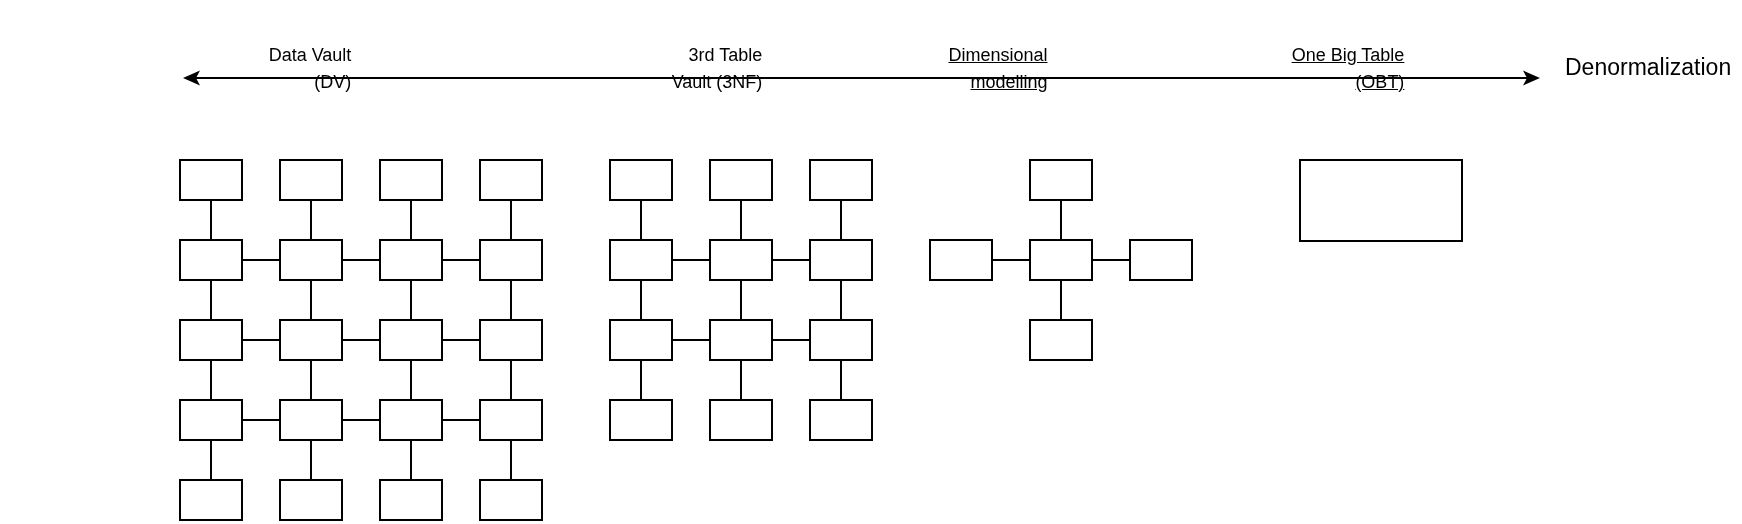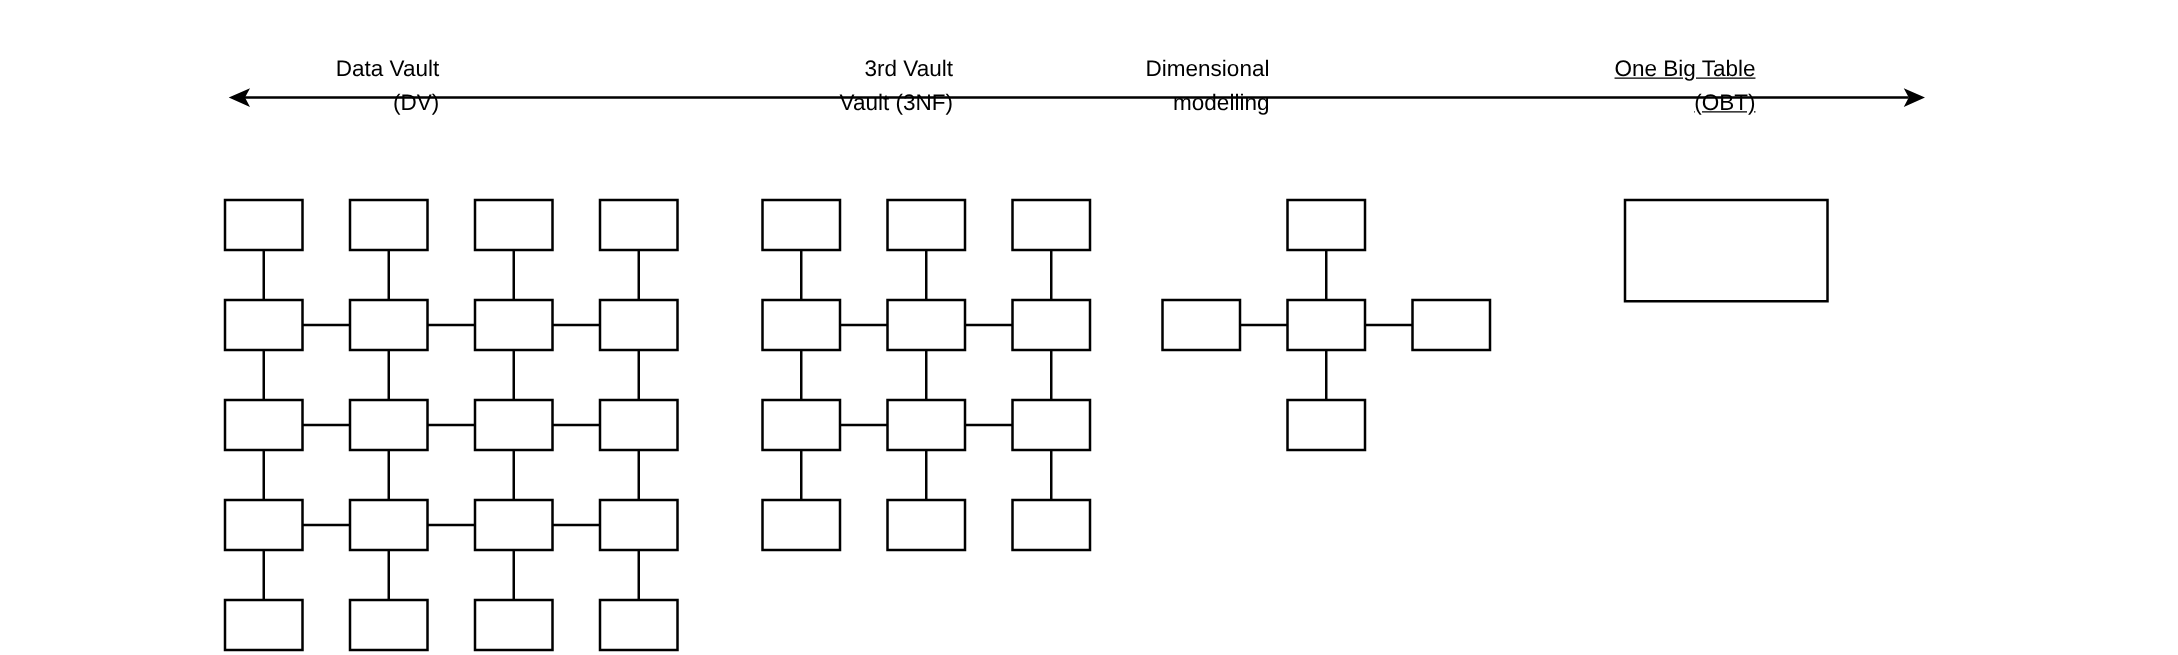--- a/index.html
+++ b/index.html
@@ -36,21 +36,21 @@
     transform: translateX(-50%);
     text-align: right;
     font-size: 18px;
     line-height: 27px;
     white-space: nowrap;
     margin-top: 40px;
   }
   .approach-label span { display: block; }
   .approach-label.pos-dv  { left: 310px; }
   .approach-label.pos-3nf { left: 717px; }
-  .approach-label.pos-dim { left: 966px; }
+  .approach-label.pos-dim { left: 998px; text-decoration: underline; }
   .approach-label.pos-obt { left: 1348px; text-decoration: underline; }
 </style>
 </head>
 <body>
 
 <div class="canvas">
 
   <svg class="diagram-svg" width="1742" height="524" viewBox="0 0 1742 524">
       <line x1="196" y1="78" x2="1527" y2="78" stroke="#000000" stroke-width="2"></line>
       <polygon points="183,78 200,70.5 196,78 200,85.5" fill="#000000"></polygon>
@@ -131,28 +131,29 @@
       <line x1="1061" y1="260" x2="1061" y2="340" stroke="#000000" stroke-width="2"></line>
       <rect x="1030" y="240" width="62" height="40" fill="#ffffff" stroke="#000000" stroke-width="2"></rect>
       <rect x="1030" y="160" width="62" height="40" fill="#ffffff" stroke="#000000" stroke-width="2"></rect>
       <rect x="930" y="240" width="62" height="40" fill="#ffffff" stroke="#000000" stroke-width="2"></rect>
       <rect x="1130" y="240" width="62" height="40" fill="#ffffff" stroke="#000000" stroke-width="2"></rect>
       <rect x="1030" y="320" width="62" height="40" fill="#ffffff" stroke="#000000" stroke-width="2"></rect>
       <rect x="1300" y="160" width="162" height="81" fill="#ffffff" stroke="#000000" stroke-width="2"></rect>
     </svg>
 
 
+  <div class="end-label right">Denormalization</div>
 
   <div class="approach-label pos-dv">
     <span>Data Vault</span>
     <span>(DV)</span>
   </div>
 
   <div class="approach-label pos-3nf">
-    <span>3rd Vault</span>
+    <span>3rd Table</span>
     <span>Vault (3NF)</span>
   </div>
 
   <div class="approach-label pos-dim">
     <span>Dimensional</span>
     <span>modelling</span>
   </div>
 
   <div class="approach-label pos-obt">
     <span>One Big Table</span>

